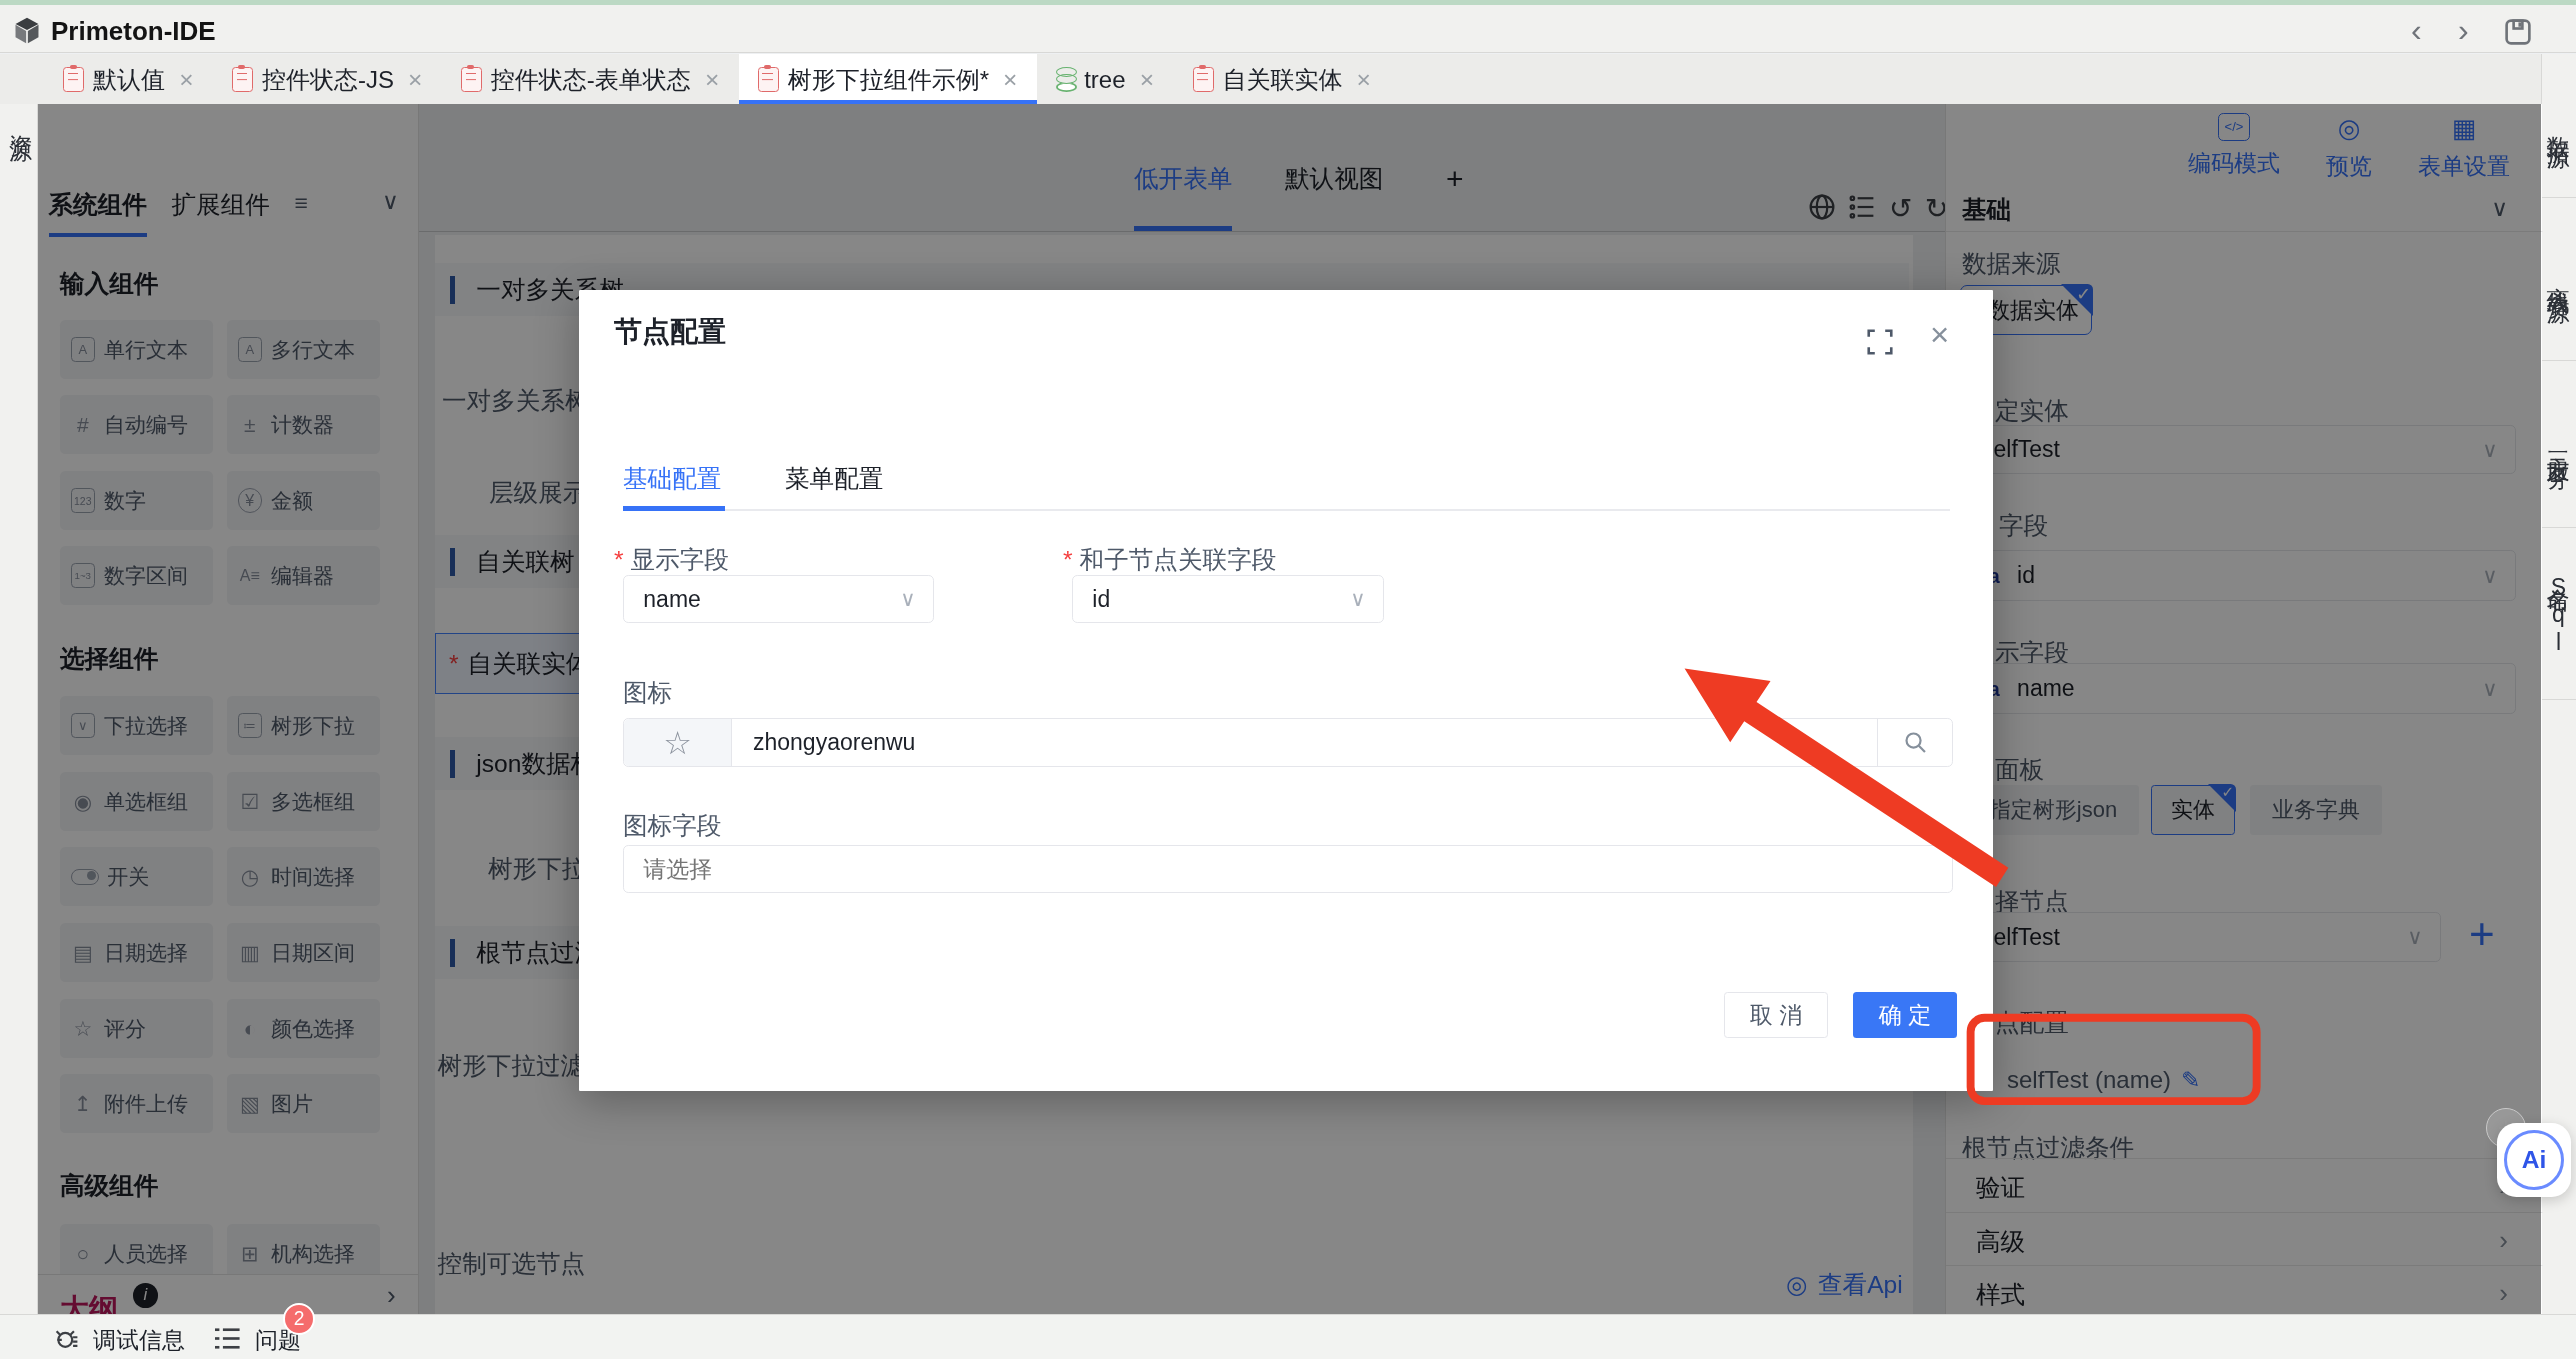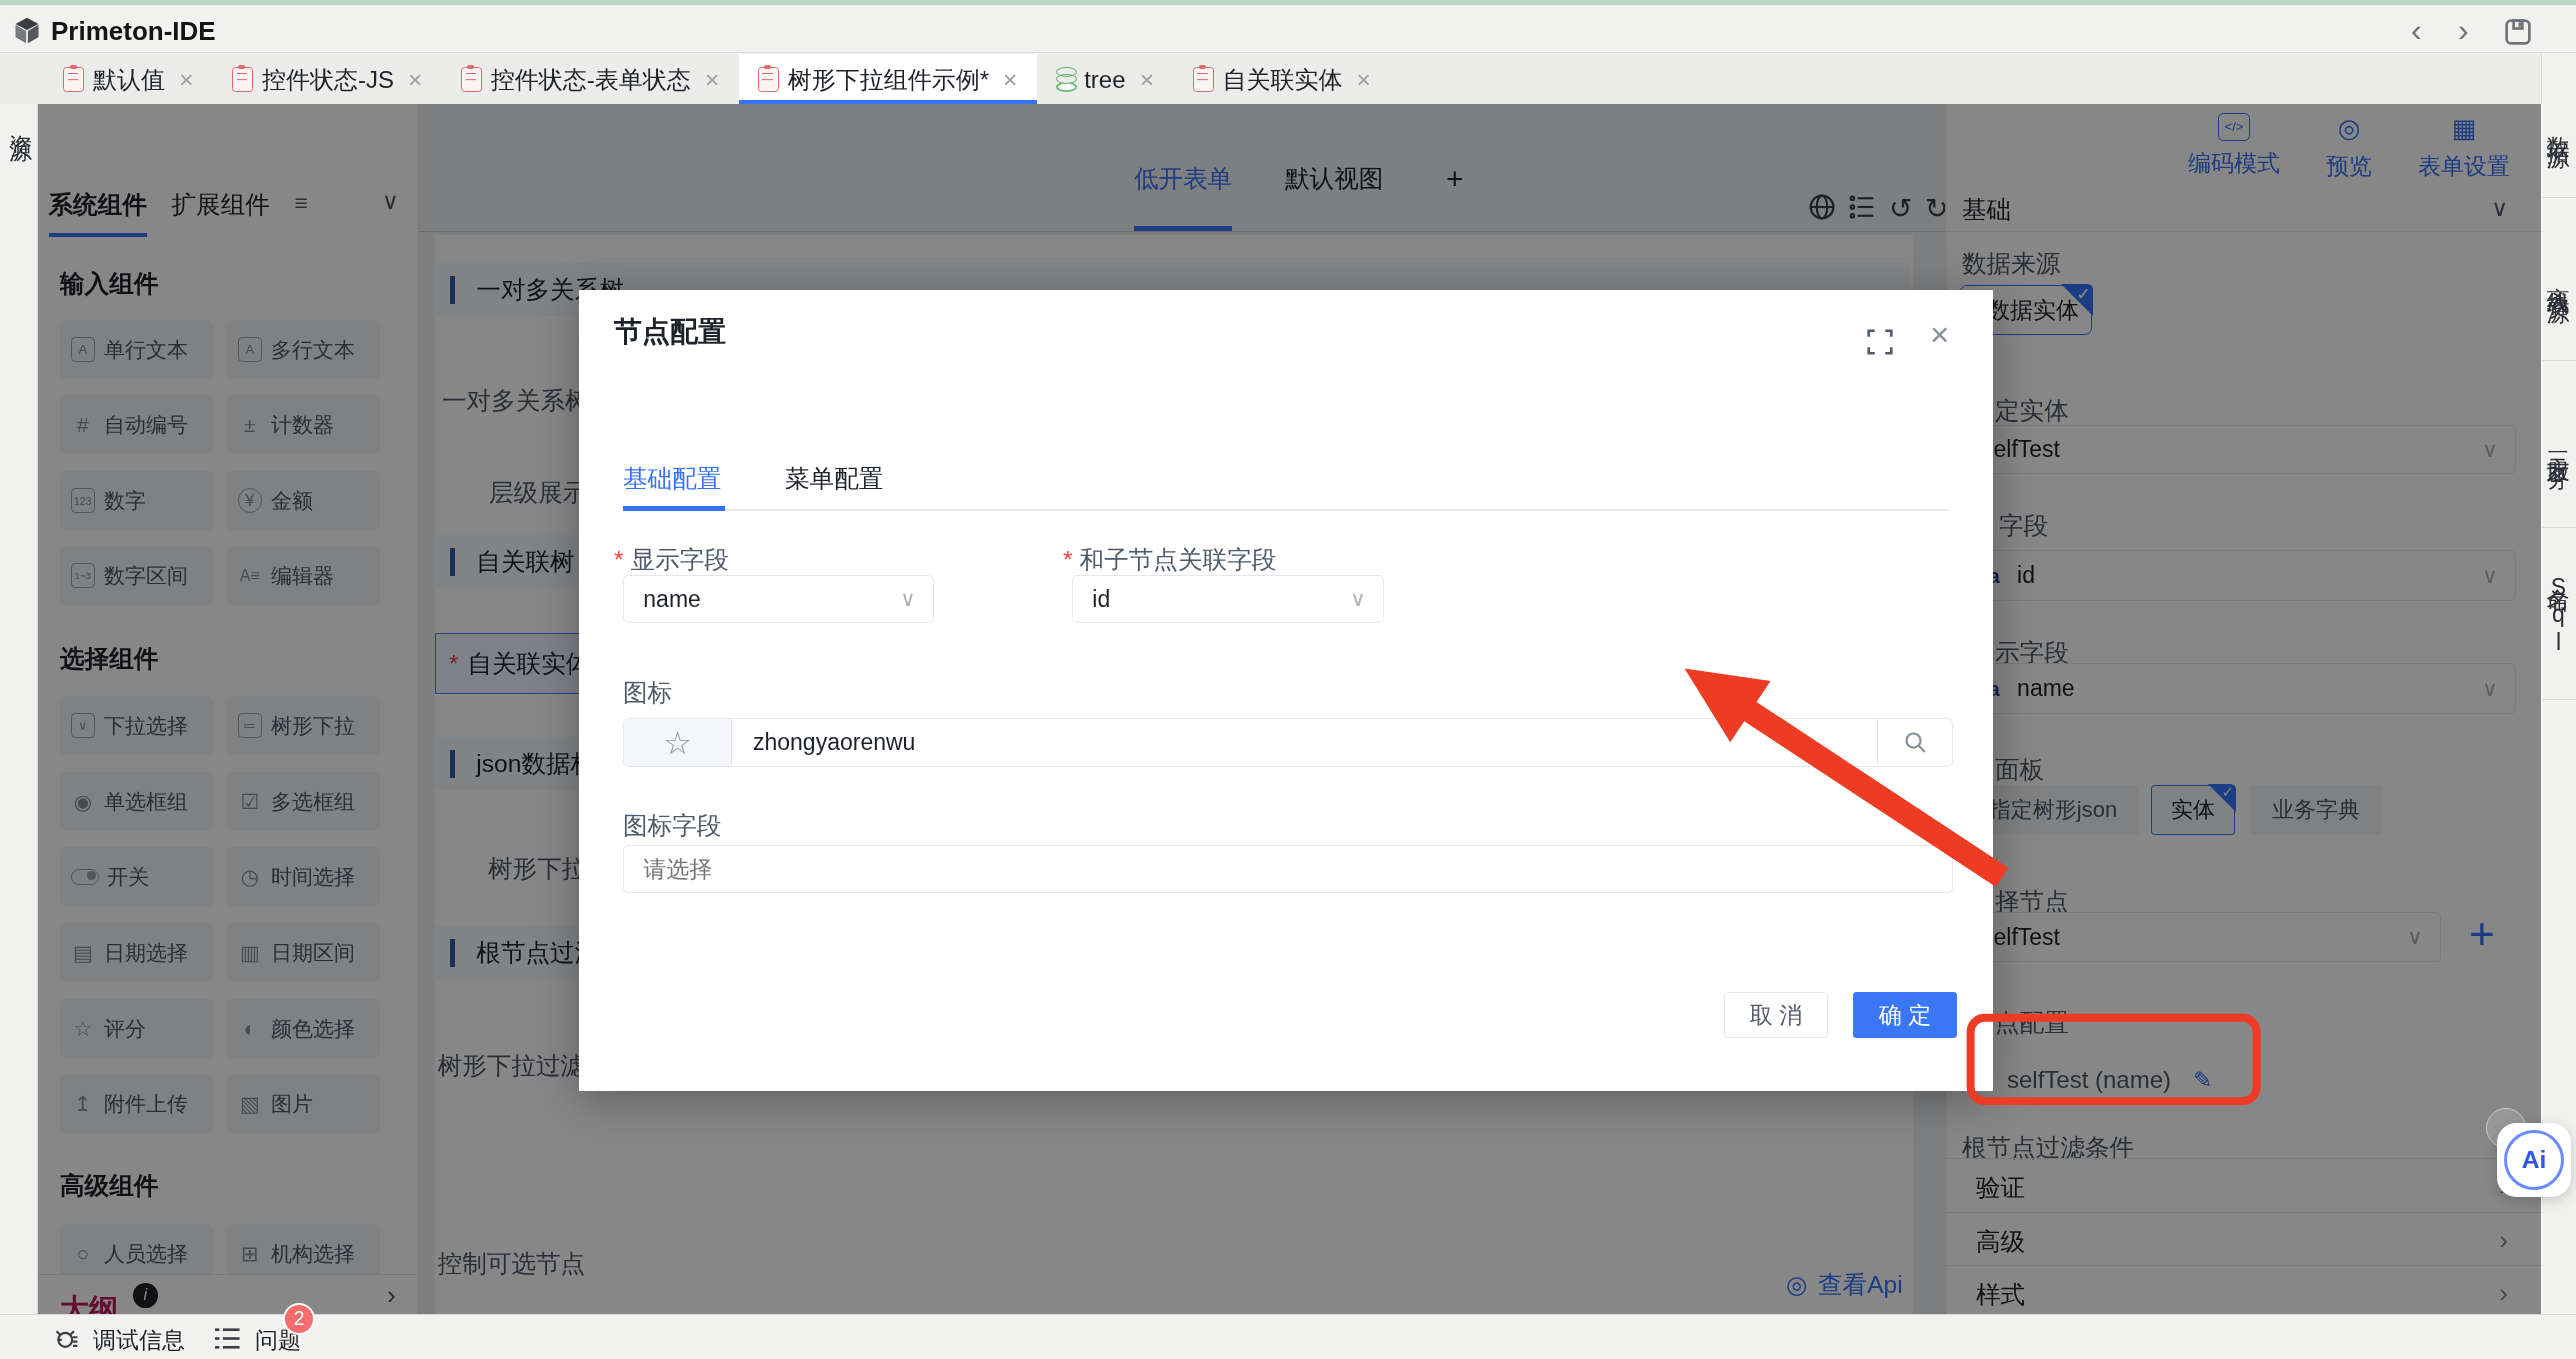--- a/index.html
+++ b/index.html
@@ -366,21 +366,21 @@
         <div class="ti">
             <span style="font-size:26px">◎</span>
             <span>预览</span>
           </div>
         <div class="ti">
             <span style="font-size:26px">▦</span>
             <span>表单设置</span>
           </div>
       </div>
       <div class="ihead">
-        <span class="abs" style="left:16px;top:8.8px;font-size:24.6px;font-weight:400;color:#1d2129">基础</span>
+        <span class="abs" style="left:16px;top:8.8px;font-size:24.6px;font-weight:700;color:#1d2129">基础</span>
         <span class="abs" style="right:35px;top:10.5px;font-size:23px;color:#4e5969">∨</span>
       </div>
       <div class="ilabel" style="left:16px;top:143px">数据来源</div>
       <div class="chip-main">
         <span>数据实体</span>
         <span class="corner">
             <span class="ck">✓</span>
           </span>
       </div>
       <div class="ilabel" style="left:49px;top:290px">定实体</div>
@@ -413,21 +413,21 @@
       <div class="seg" style="left:304px;width:132px">
           <span>业务字典</span>
         </div>
       <div class="ilabel" style="left:49px;top:781px">择节点</div>
       <div class="iselect" style="top:808px;width:481px;height:50px">
           <span class="val">selfTest</span>
           <span class="chev">∨</span>
         </div>
       <span class="abs" style="left:523px;top:805px;font-size:44px;font-weight:300;color:#3672f7">+</span>
       <div class="ilabel" style="left:49px;top:902px">点配置</div>
-      <div class="abs" style="left:61px;top:962px;display:flex;gap:22px;align-items:center">
+      <div class="abs" style="left:61px;top:962px;display:flex;gap:10px;align-items:center">
         <span style="font-size:24px;color:#4e5969">selfTest (name)</span>
         <span style="font-size:23px;color:#3672f7">✎</span>
       </div>
       <div class="ilabel" style="left:16px;top:1027px">根节点过滤条件</div>
       <div class="irow" style="top:1054px;height:54px">
           <span class="rtx">验证</span>
           <span class="rch">›</span>
         </div>
       <div class="irow" style="top:1108px;height:53px">
           <span class="rtx">高级</span>

